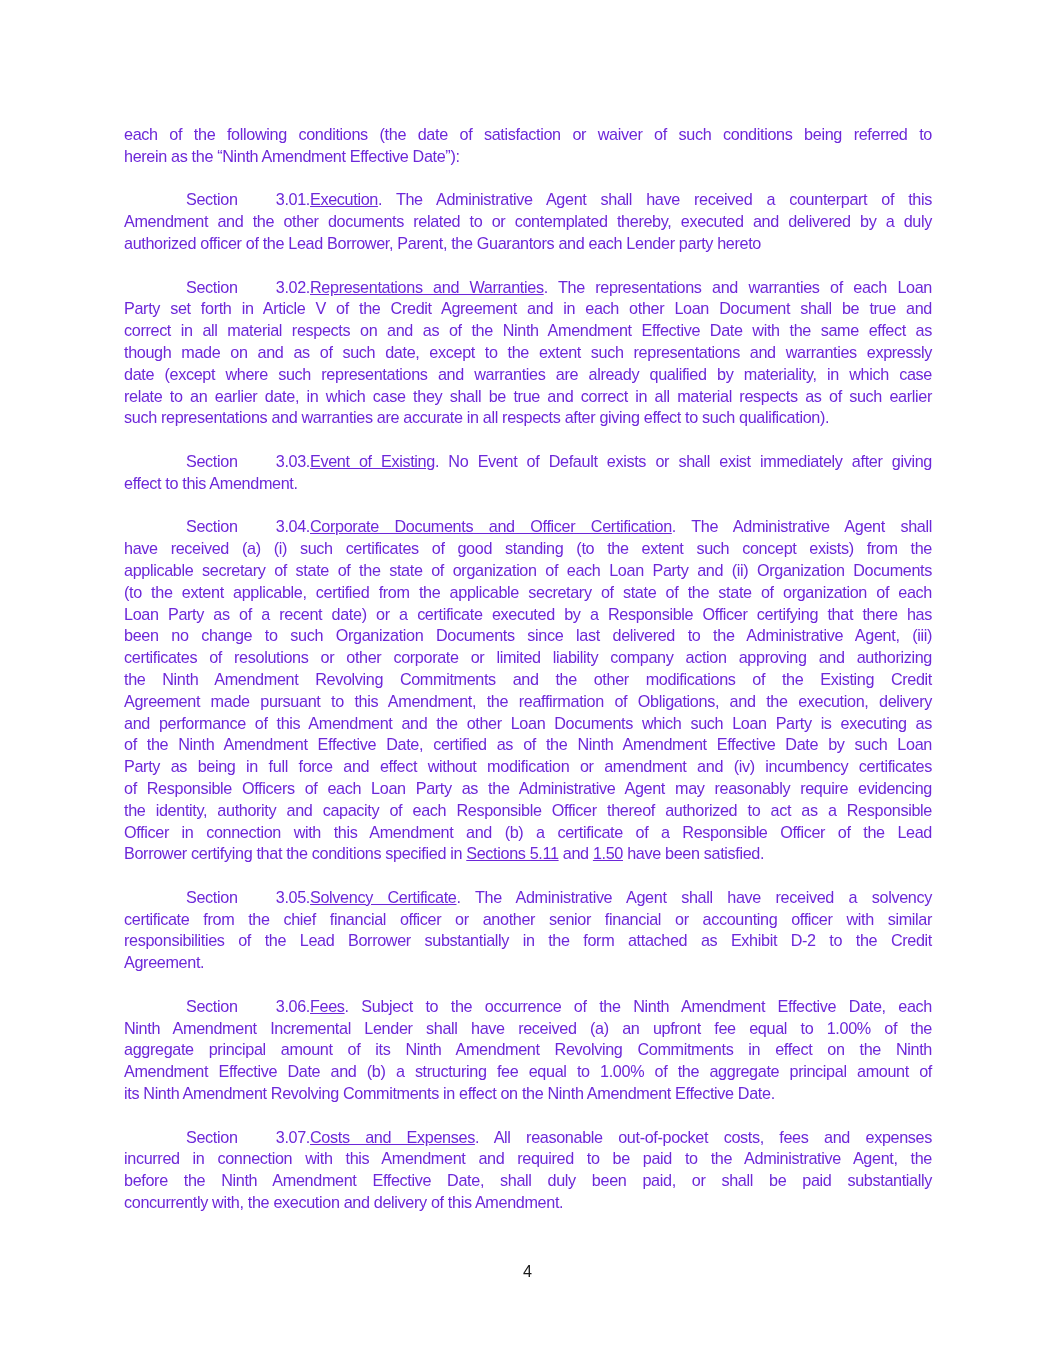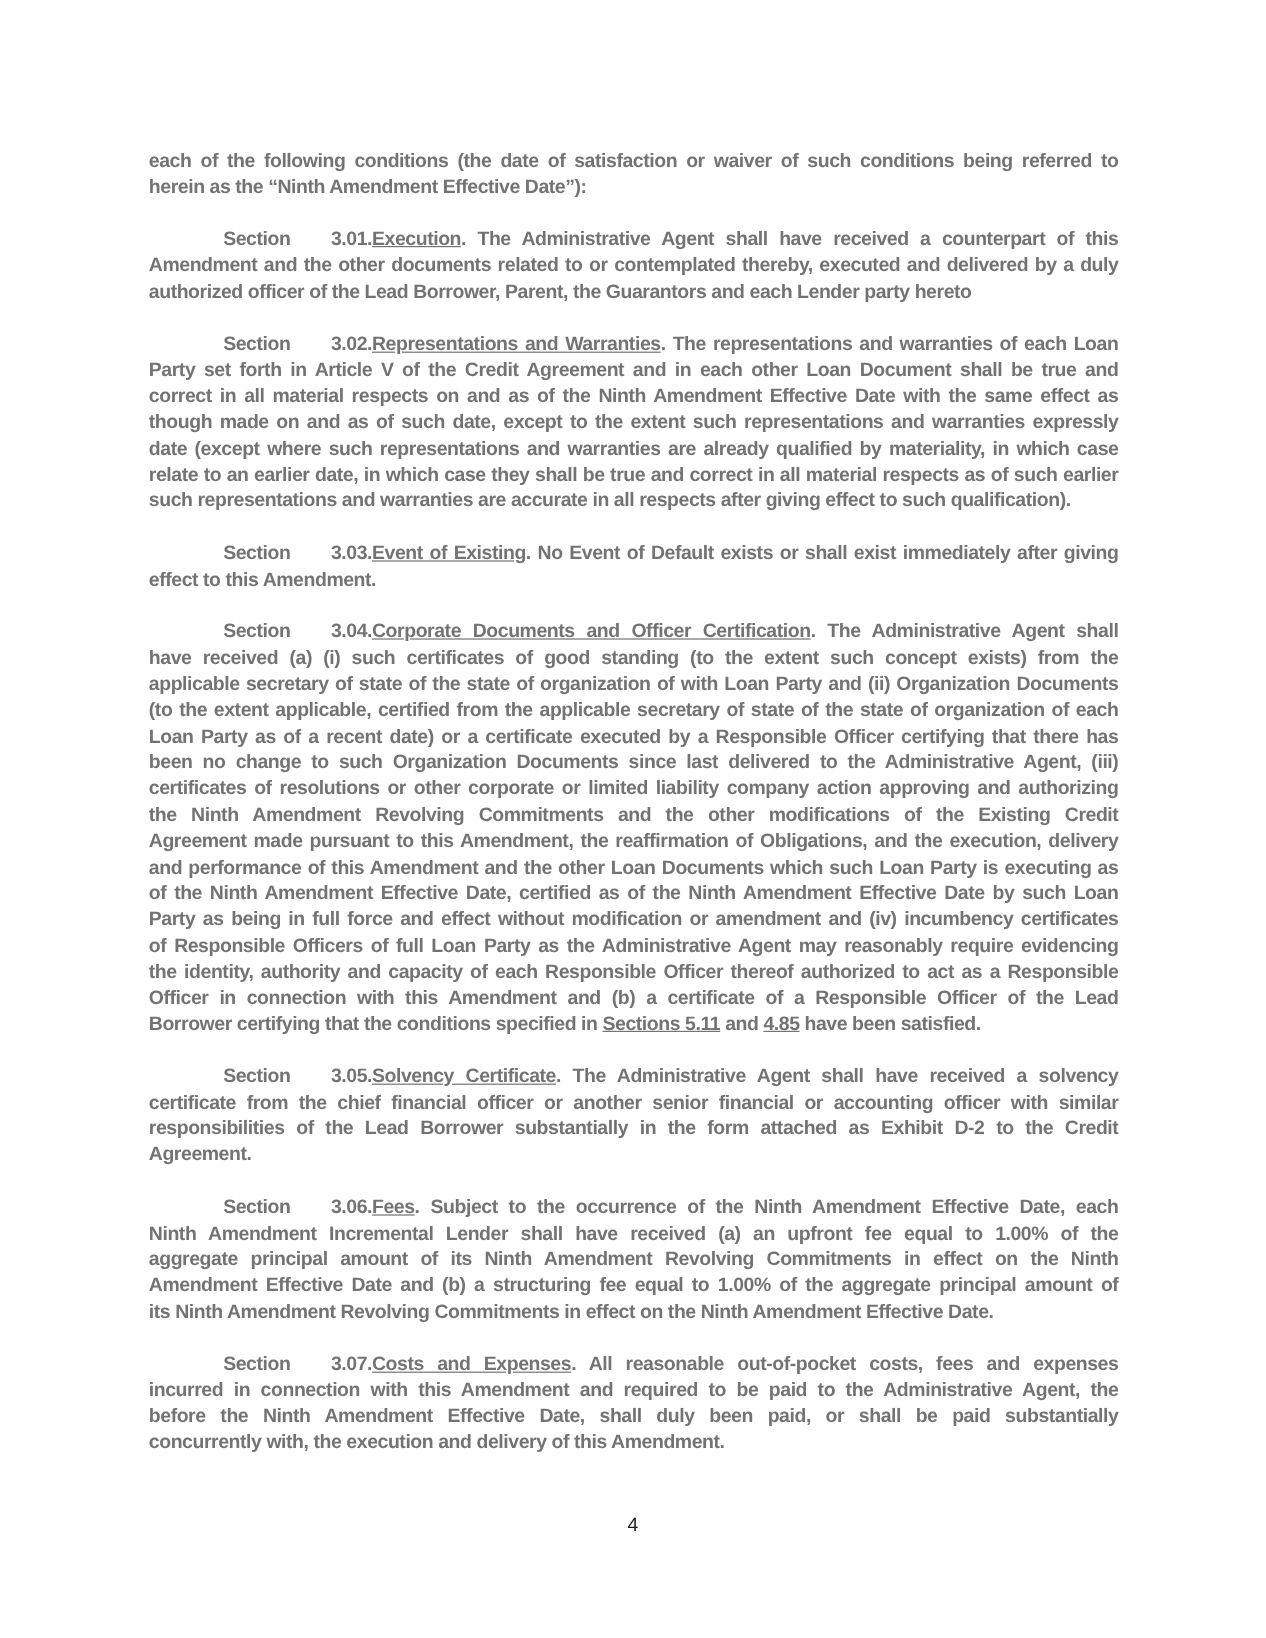--- a/index.html
+++ b/index.html
@@ -1,22 +1,21 @@
 <!DOCTYPE html>
 <html><head>
   <meta charset="utf-8">
   <style>
     html, body { margin: 0; padding: 0; background: #ffffff; }
     body { width: 1055px; height: 1365px; position: relative; overflow: hidden; }
     .page {
       position: absolute; left: 124px; top: 124px; width: 808px;
       font-family: "Liberation Sans", sans-serif;
-      font-size: 16.2px; line-height: 21.8px; color: #737373;
+      font-size: 16.2px; line-height: 21.8px; color: #6d28d9;
       letter-spacing: -0.35px;
-      font-weight: bold;
     }
     .para { margin: 0 0 21.8px 0; }
     .line { display: block; white-space: nowrap; text-align: justify; text-align-last: justify; }
     .line.last { text-align-last: left; }
     .indent { display: inline-block; width: 62px; }
     .sec-num { display: inline-block; width: 124px; }
     .heading { text-decoration: underline; }
     .xref { text-decoration: underline; }
     .page-number {
       position: absolute; left: 0; width: 1055px; top: 1262px; text-align: center;
@@ -50,34 +49,34 @@
   </p>
 
   <p class="para">
     <span class="line"><span class="indent"></span><span class="sec-num">Section 3.03.</span><span class="heading">Event of Existing</span><span>. No Event of Default exists or shall exist immediately after giving</span></span>
     <span class="line last">effect to this Amendment.</span>
   </p>
 
   <p class="para">
     <span class="line"><span class="indent"></span><span class="sec-num">Section 3.04.</span><span class="heading">Corporate Documents and Officer Certification</span><span>. The Administrative Agent shall</span></span>
     <span class="line">have received (a) (i) such certificates of good standing (to the extent such concept exists) from the</span>
-    <span class="line">applicable secretary of state of the state of organization of with Loan Party and (ii) Organization Documents</span>
+    <span class="line">applicable secretary of state of the state of organization of each Loan Party and (ii) Organization Documents</span>
     <span class="line">(to the extent applicable, certified from the applicable secretary of state of the state of organization of each</span>
     <span class="line">Loan Party as of a recent date) or a certificate executed by a Responsible Officer certifying that there has</span>
     <span class="line">been no change to such Organization Documents since last delivered to the Administrative Agent, (iii)</span>
     <span class="line">certificates of resolutions or other corporate or limited liability company action approving and authorizing</span>
     <span class="line">the Ninth Amendment Revolving Commitments and the other modifications of the Existing Credit</span>
     <span class="line">Agreement made pursuant to this Amendment, the reaffirmation of Obligations, and the execution, delivery</span>
     <span class="line">and performance of this Amendment and the other Loan Documents which such Loan Party is executing as</span>
     <span class="line">of the Ninth Amendment Effective Date, certified as of the Ninth Amendment Effective Date by such Loan</span>
     <span class="line">Party as being in full force and effect without modification or amendment and (iv) incumbency certificates</span>
-    <span class="line">of Responsible Officers of full Loan Party as the Administrative Agent may reasonably require evidencing</span>
+    <span class="line">of Responsible Officers of each Loan Party as the Administrative Agent may reasonably require evidencing</span>
     <span class="line">the identity, authority and capacity of each Responsible Officer thereof authorized to act as a Responsible</span>
     <span class="line">Officer in connection with this Amendment and (b) a certificate of a Responsible Officer of the Lead</span>
-    <span class="line last"><span>Borrower certifying that the conditions specified in </span><span class="xref">Sections 5.11</span><span> and </span><span class="xref">4.85</span><span> have been satisfied.</span></span>
+    <span class="line last"><span>Borrower certifying that the conditions specified in </span><span class="xref">Sections 5.11</span><span> and </span><span class="xref">1.50</span><span> have been satisfied.</span></span>
   </p>
 
   <p class="para">
     <span class="line"><span class="indent"></span><span class="sec-num">Section 3.05.</span><span class="heading">Solvency Certificate</span><span>. The Administrative Agent shall have received a solvency</span></span>
     <span class="line">certificate from the chief financial officer or another senior financial or accounting officer with similar</span>
     <span class="line">responsibilities of the Lead Borrower substantially in the form attached as Exhibit D-2 to the Credit</span>
     <span class="line last">Agreement.</span>
   </p>
 
   <p class="para">

